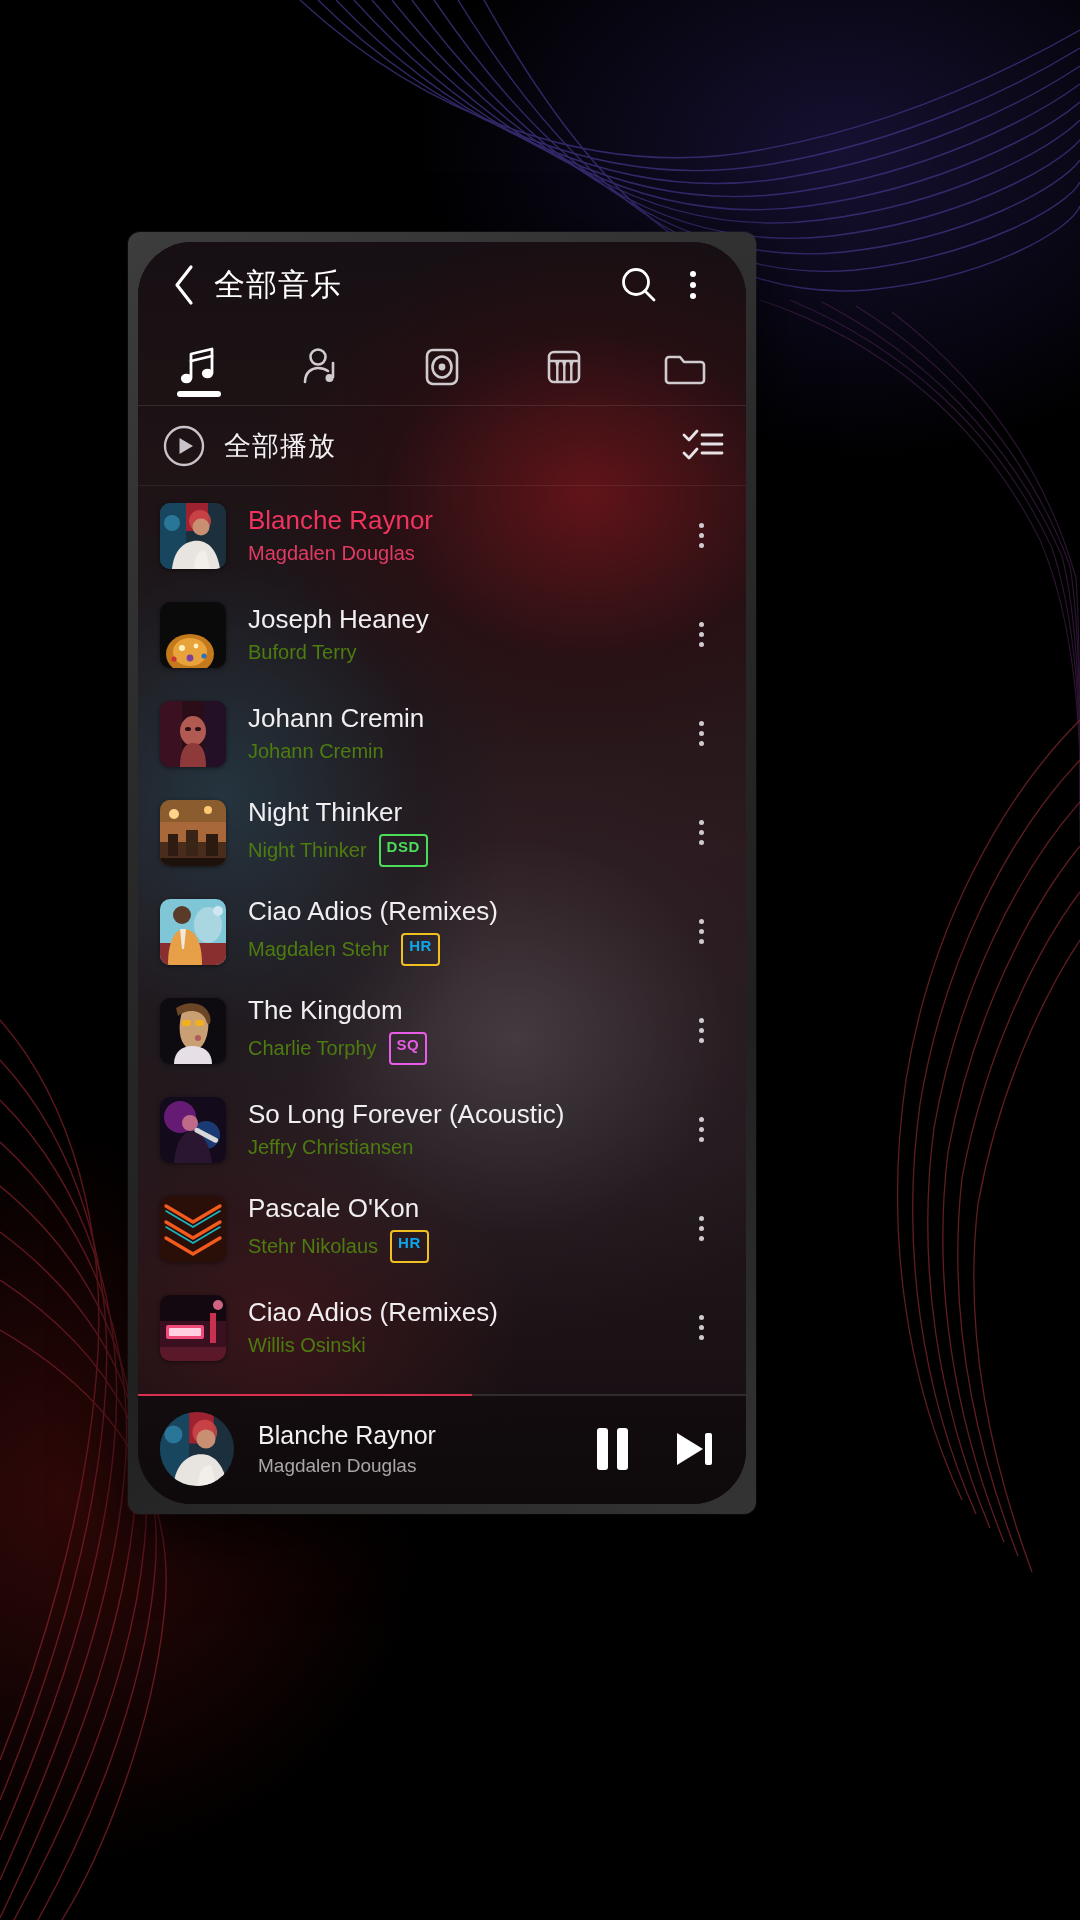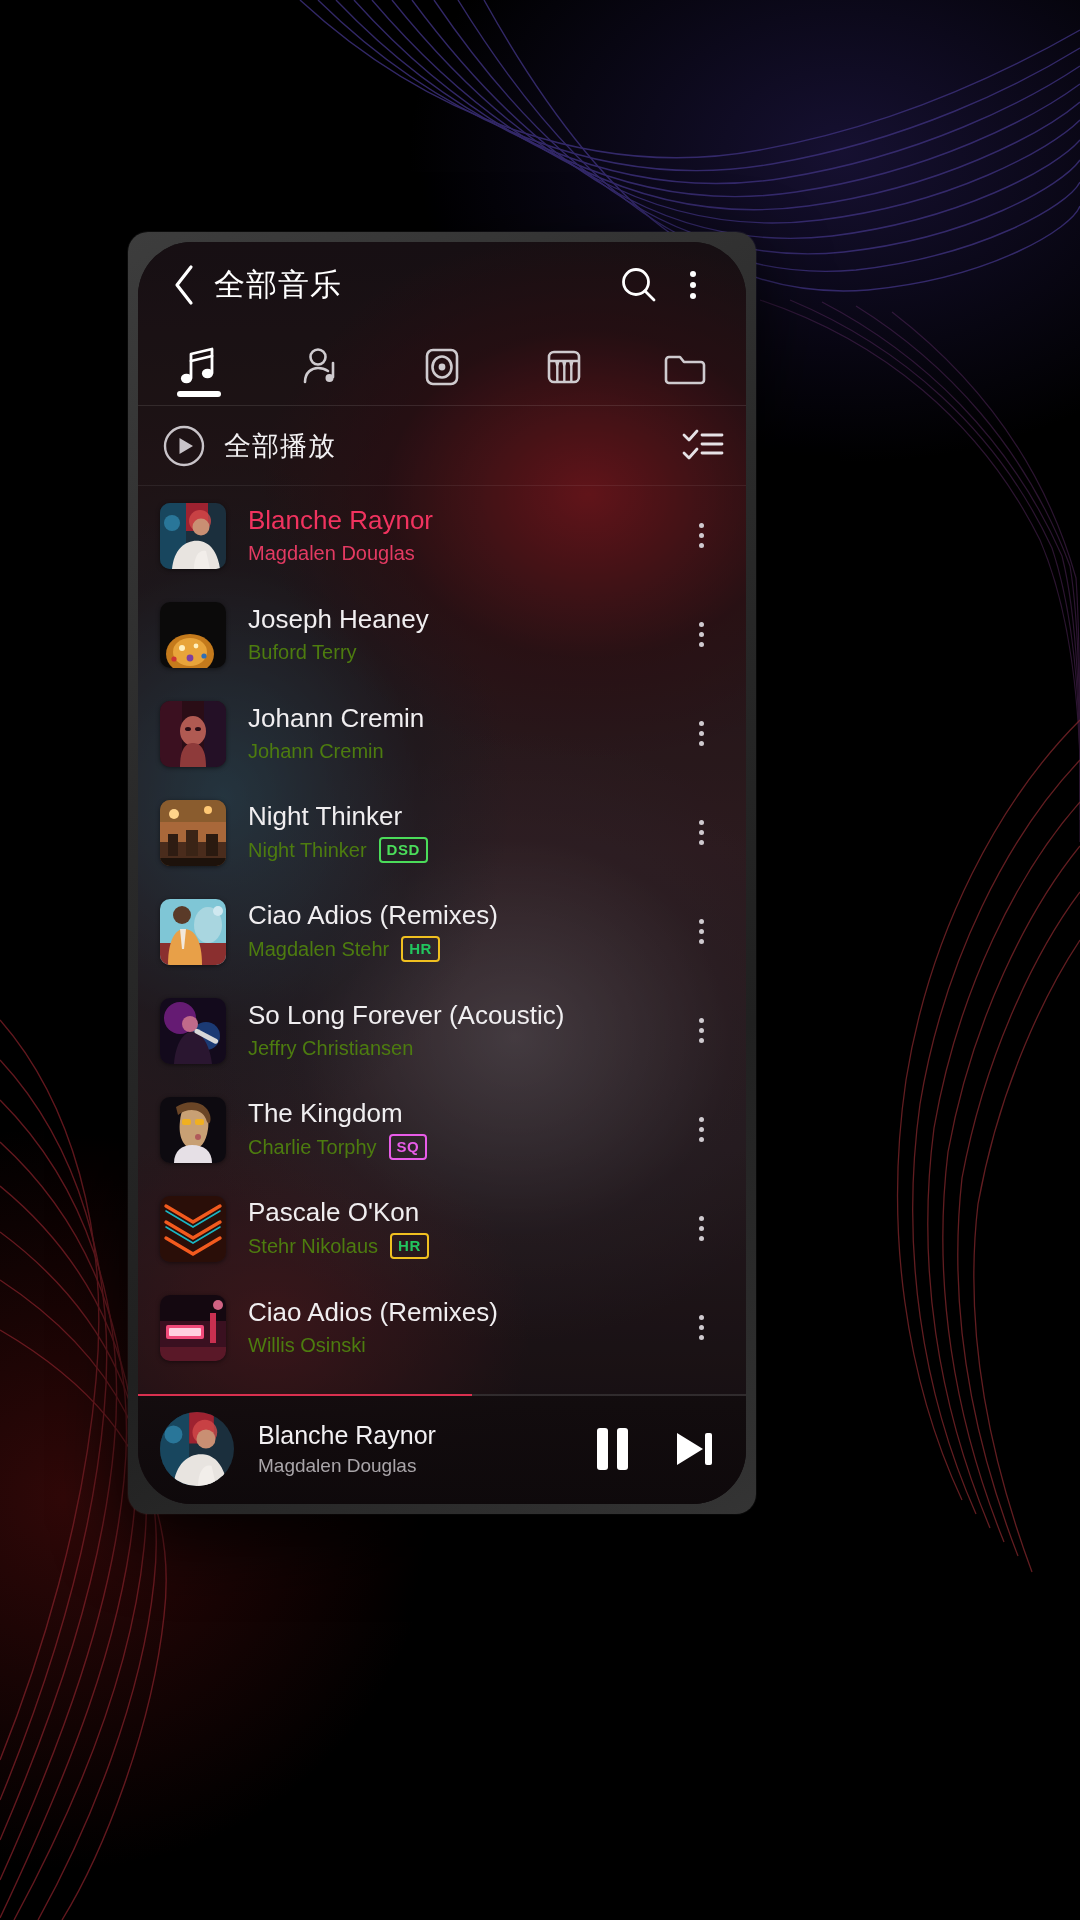--- a/index.html
+++ b/index.html
@@ -19,21 +19,21 @@
       #000;
     overflow: hidden;
   }
   .wave-svg { position: absolute; inset: 0; width: 1080px; height: 1920px; }
 
   
   .phone {
     position: absolute;
     left: 128px; top: 232px;
     width: 628px; height: 1282px;
-    border-radius: 20px;
+    border-radius: 12px;
     background: linear-gradient(150deg, #3d3d3d 0%, #2a2a2a 35%, #202020 70%, #343434 100%);
     padding: 10px;
     box-shadow: 0 24px 70px rgba(0,0,0,0.85), 0 0 0 1px rgba(255,255,255,0.06);
   }
   .screen {
     position: relative;
     width: 100%; height: 100%;
     border-radius: 54px;
     overflow: hidden;
     background: #141014;
@@ -124,26 +124,26 @@
   }
   .song-artist {
     color: #4d7c0f; font-size: 20px; line-height: 1.15;
     white-space: nowrap; overflow: hidden; text-overflow: ellipsis;
   }
   .song.playing .song-title { color: #f0335f; }
   .song.playing .song-artist { color: #e33a62; }
   .badge {
     flex: none;
     font-size: 15px; line-height: 1;
-    padding: 3px 6px 4px;
+    padding: 3px 6px 11px;
     border-radius: 4px; border: 2px solid;
     letter-spacing: 0.5px; font-weight: bold;
   }
   .badge.DSD { color: #4bdc5a; border-color: #4bdc5a; }
-  .badge.HR  { color: #22c55e; border-color: #f0c020; }
+  .badge.HR  { color: #0ea5e9; border-color: #f0c020; }
   .badge.SQ  { color: #e85ce8; border-color: #e85ce8; }
   .song-more { width: 54px; height: 70px; display: flex; align-items: center; justify-content: center; }
   .song-more .kebab i { width: 5px; height: 5px; background: #cfcacf; }
   .song.playing .song-more .kebab i { background: #cfcacf; }
 
   
   .player {
     height: 110px; flex: none;
     display: flex; align-items: center;
     padding: 0 24px 0 22px;
@@ -460,60 +460,60 @@
                 <i></i>
                 <i></i>
                 <i></i>
               </div>
           </div>
         </div>
 
         <div class="song">
           <div class="art">
             <svg viewBox="0 0 66 66">
-              <rect width="66" height="66" fill="#130a1c"></rect>
-              <circle cx="20" cy="20" r="16" fill="#7a1f8a" opacity="0.8"></circle>
-              <circle cx="46" cy="38" r="14" fill="#1f4f9a" opacity="0.7"></circle>
-              <path d="M14 66 C 16 42, 26 32, 34 34 C 44 36, 50 50, 52 66 Z" fill="#2a1630"></path>
-              <circle cx="30" cy="26" r="8" fill="#c06a8a"></circle>
-              <rect x="36" y="30" width="26" height="5" rx="2.5" fill="#d8d8d8" transform="rotate(28 36 30)"></rect>
-            </svg>
-          </div>
-          <div class="song-text">
-            <div class="song-title">So Long Forever (Acoustic)</div>
-            <div class="song-sub">
-              <span class="song-artist">Jeffry Christiansen</span>
-            </div>
-          </div>
-          <div class="song-more">
-            <div class="kebab">
-                <i></i>
-                <i></i>
-                <i></i>
-              </div>
-          </div>
-        </div>
-
-        <div class="song">
-          <div class="art">
-            <svg viewBox="0 0 66 66">
               <rect width="66" height="66" fill="#0d0a10"></rect>
               <path d="M30 8 C 44 8, 50 18, 48 32 C 46 46, 40 52, 34 52 C 24 52, 18 40, 20 24 C 21 14, 24 8, 30 8 Z" fill="#c8a074"></path>
               <path d="M16 10 C 28 2, 46 4, 50 18 C 52 26, 48 30, 46 22 C 42 12, 28 10, 18 18 Z" fill="#6a4526"></path>
               <path d="M14 66 C 14 54, 22 48, 32 48 C 44 48, 52 54, 52 66 Z" fill="#e6e0e6"></path>
               <rect x="22" y="22" width="9" height="6" rx="2" fill="#f0b020"></rect>
               <rect x="35" y="22" width="9" height="6" rx="2" fill="#f0b020"></rect>
               <circle cx="38" cy="40" r="3" fill="#b05a5a"></circle>
             </svg>
           </div>
           <div class="song-text">
             <div class="song-title">The Kingdom</div>
             <div class="song-sub">
               <span class="song-artist">Charlie Torphy</span>
               <span class="badge SQ">SQ</span>
+            </div>
+          </div>
+          <div class="song-more">
+            <div class="kebab">
+                <i></i>
+                <i></i>
+                <i></i>
+              </div>
+          </div>
+        </div>
+
+        <div class="song">
+          <div class="art">
+            <svg viewBox="0 0 66 66">
+              <rect width="66" height="66" fill="#130a1c"></rect>
+              <circle cx="20" cy="20" r="16" fill="#7a1f8a" opacity="0.8"></circle>
+              <circle cx="46" cy="38" r="14" fill="#1f4f9a" opacity="0.7"></circle>
+              <path d="M14 66 C 16 42, 26 32, 34 34 C 44 36, 50 50, 52 66 Z" fill="#2a1630"></path>
+              <circle cx="30" cy="26" r="8" fill="#c06a8a"></circle>
+              <rect x="36" y="30" width="26" height="5" rx="2.5" fill="#d8d8d8" transform="rotate(28 36 30)"></rect>
+            </svg>
+          </div>
+          <div class="song-text">
+            <div class="song-title">So Long Forever (Acoustic)</div>
+            <div class="song-sub">
+              <span class="song-artist">Jeffry Christiansen</span>
             </div>
           </div>
           <div class="song-more">
             <div class="kebab">
                 <i></i>
                 <i></i>
                 <i></i>
               </div>
           </div>
         </div>

